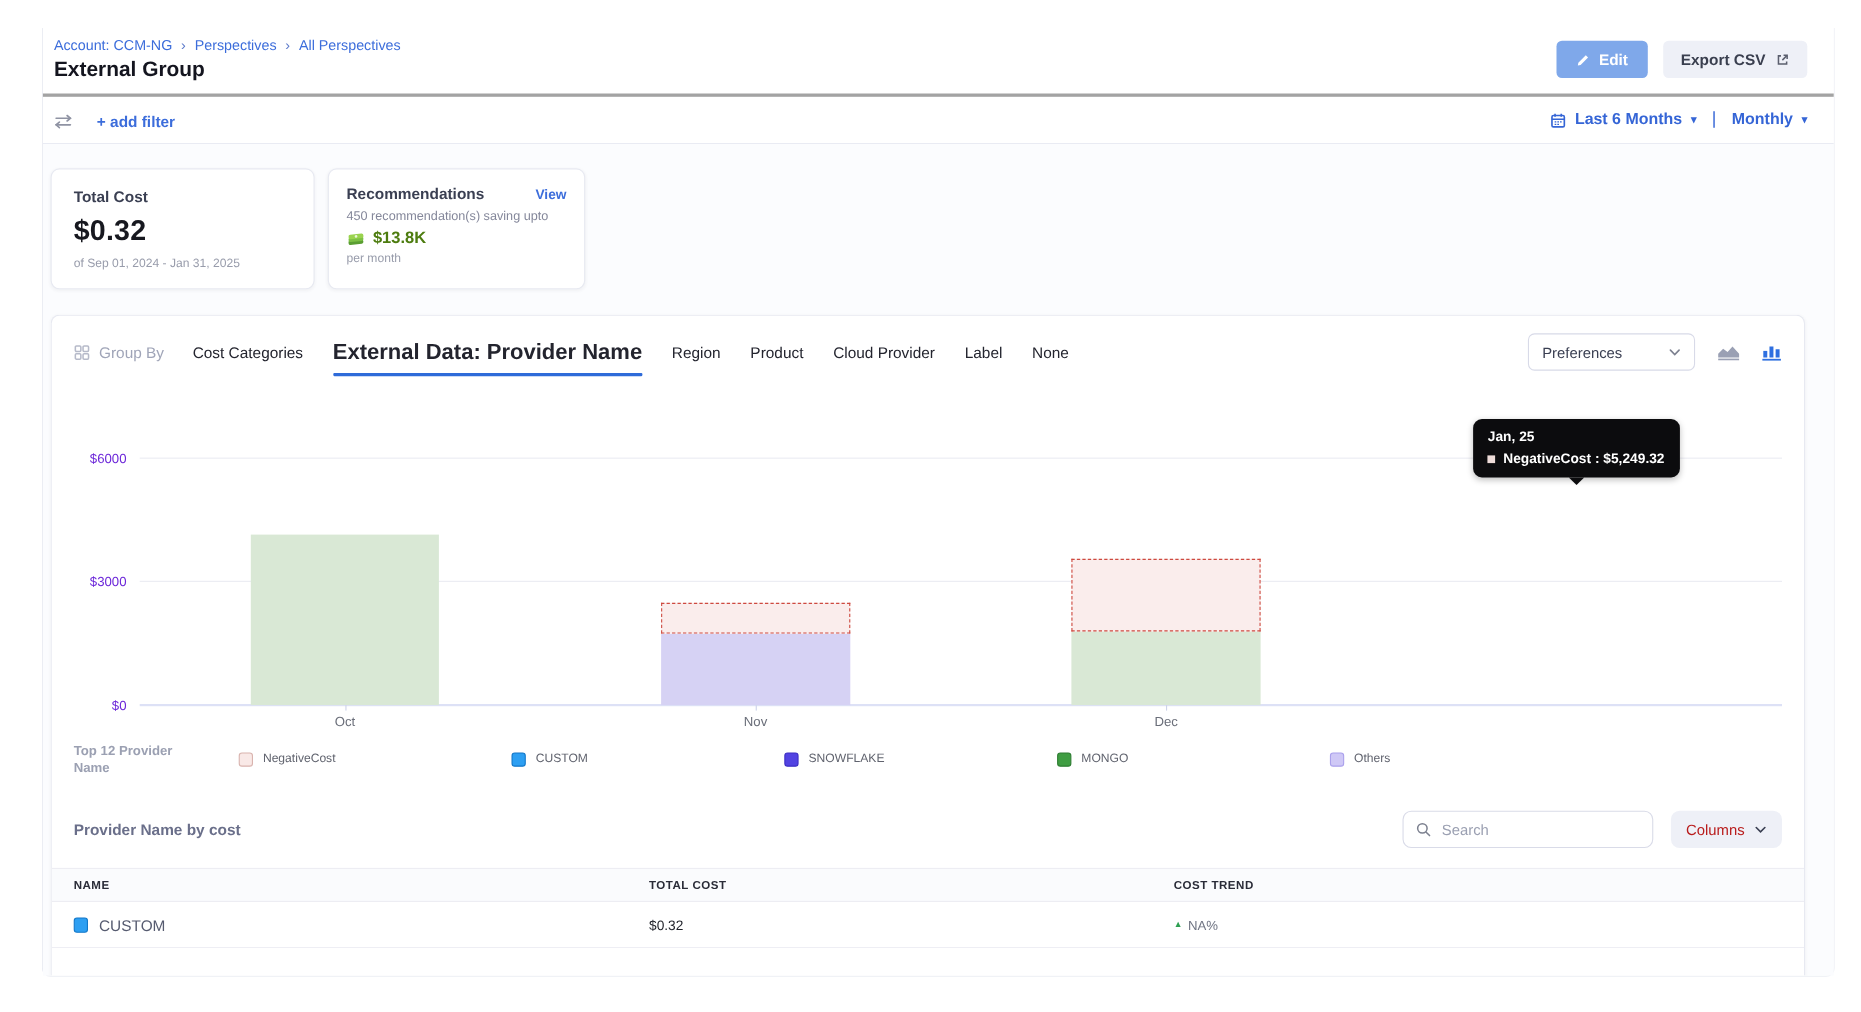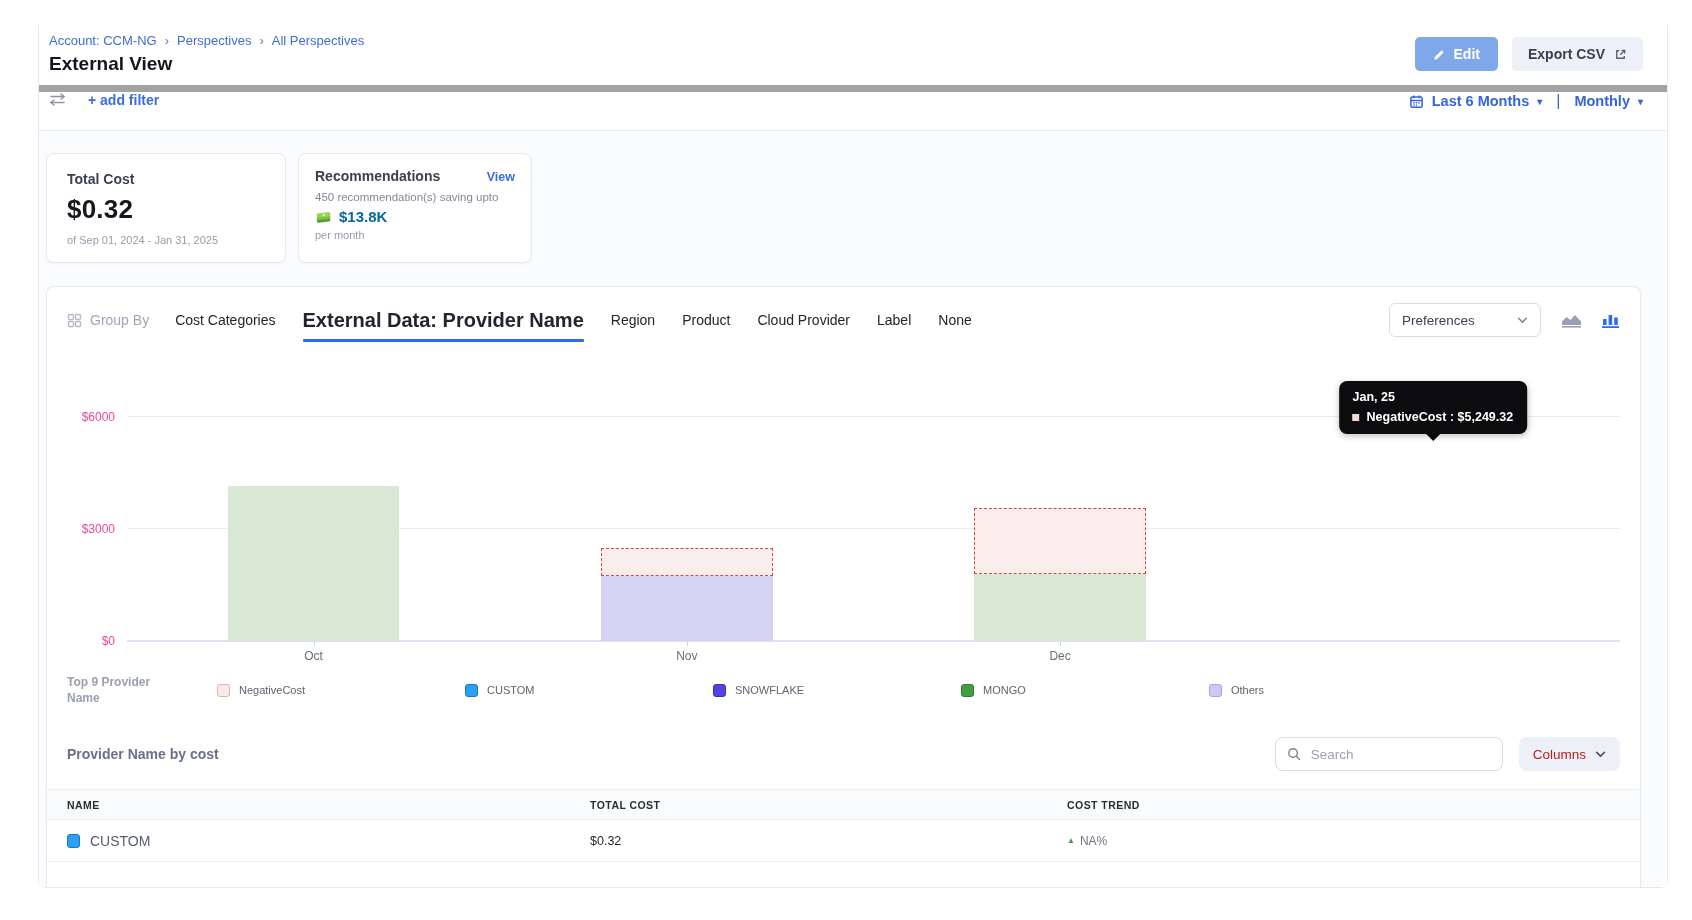--- a/index.html
+++ b/index.html
@@ -24,22 +24,22 @@
   .btn-edit {
     background:#7fa8ea; color:#fff; font-size:14px; font-weight:700;
     padding:9px 18px; border-radius:5px; display:flex; align-items:center; gap:8px;
   }
   .btn-export {
     background:#eef0f7; color:#3a3f4f; font-size:14px; font-weight:700;
     padding:9px 16px; border-radius:5px; display:flex; align-items:center; gap:9px;
   }
   
   .filterbar {
-    height:46px; flex:0 0 46px; border-top:7px solid #a3a3a3; border-bottom:1px solid #e9ebf3;
-    display:flex; align-items:flex-start; padding:0 24px 0 10px; background:#fff;
+    height:46px; flex:0 0 46px; border-top:3px solid #a3a3a3; border-bottom:1px solid #e9ebf3;
+    display:flex; align-items:flex-end; padding:0 24px 12px 10px; background:#fff;
   }
   .icon-btn { display:inline-flex; align-items:center; color:#8f93a3; }
   .add-filter { margin-left:22px; color:#3c6ddb; font-size:14px; font-weight:700; }
   .timecontrols { margin-left:auto; display:flex; align-items:center; gap:8px; color:#3565d6; font-weight:700; font-size:14.5px; }
   .timecontrols .caret { font-size:10px; margin-left:2px; }
   .timecontrols .pipe { font-weight:400; color:#3565d6; margin:0 6px; font-size:16px; }
   .tc-btn { display:flex; align-items:center; gap:6px; color:#3565d6; font-weight:700; font-size:14.5px; }
   
   .content { flex:1; background:#fbfcfe; padding:22px 0 0 7px; display:flex; flex-direction:column; overflow:hidden; }
   .cards-row { display:flex; gap:12px; margin-bottom:23px; flex:0 0 auto; }
@@ -49,21 +49,21 @@
   }
   .card-total { width:240px; height:110px; padding:17px 20px; }
   .card-label { font-size:14px; font-weight:700; color:#3a3f52; }
   .card-value { font-size:26px; font-weight:700; color:#17181f; margin-top:7px; letter-spacing:.2px; }
   .card-period { font-size:11px; color:#989cab; margin-top:9px; }
   .card-reco { width:234px; height:110px; padding:14px 16px; }
   .reco-head { display:flex; justify-content:space-between; align-items:baseline; }
   .view-link { color:#3c6ddb; font-size:12.5px; font-weight:700; }
   .reco-line1 { font-size:11.5px; color:#84879a; margin-top:7px; }
   .reco-amount-row { display:flex; align-items:center; gap:7px; margin-top:5px; }
-  .reco-amount { font-size:15px; font-weight:700; color:#0369a1; }
+  .reco-amount { font-size:15px; font-weight:700; color:#4d7c0f; }
   .reco-line2 { font-size:11px; color:#989cab; margin-top:4px; }
   
   .panel {
     background:#fff; border:1px solid #e7e9f1; border-bottom:none; border-radius:8px 8px 0 0;
     margin-right:26px; flex:1; display:flex; flex-direction:column; overflow:hidden;
     box-shadow:0 1px 3px rgba(35,38,59,.04);
   }
   .grouprow { display:flex; align-items:center; padding:16px 20px 8px 20px; flex:0 0 58px; }
   .groupby { display:flex; align-items:center; gap:8px; color:#a0a5b8; font-size:14px; margin-right:26px; }
   .tabs { display:flex; align-items:center; gap:27px; }
@@ -74,21 +74,21 @@
   .pref-select {
     width:152px; height:34px; border:1px solid #d8dae8; border-radius:6px; background:#fff;
     display:flex; align-items:center; justify-content:space-between; padding:0 12px;
     font-size:13.5px; color:#3a3f52;
   }
   
   .chart-wrap { position:relative; height:322px; margin:0 20px; flex:0 0 322px; }
   .plot { position:absolute; left:60px; right:0; top:0; bottom:26px; }
   .gridline { position:absolute; left:0; right:0; height:1px; background:#eaebf2; }
   .axisline { position:absolute; left:0; right:0; bottom:-1px; height:2px; background:#dde1f6; }
-  .ytick { position:absolute; left:0; width:48px; text-align:right; font-size:12px; color:#ec4899;margin-top:32px; }
+  .ytick { position:absolute; left:0; width:48px; text-align:right; font-size:12px; color:#6d28d9;margin-top:32px; }
   .slot { position:absolute; top:0; bottom:0; width:25%; }
   .barstack { position:absolute; left:27%; right:27%; top:0; bottom:0; }
   .seg { position:absolute; left:0; right:0; }
   .seg.dashed { border:1.5px dashed #ce4a40; }
   .xtickmark { position:absolute; top:100%; left:50%; width:1px; height:5px; background:#cdd3ea; }
   .xlabel { position:absolute; top:calc(100% + 8px); left:0; right:0; text-align:center; font-size:12px; color:#6a6e79; }
   .tooltip {
     position:absolute; transform:translateX(-50%); background:#0c0c0e; color:#fff;
     border-radius:8px; padding:9px 14px 10px 13px; font-size:12.5px; white-space:nowrap; z-index:6;
     box-shadow:0 2px 6px rgba(0,0,0,.25);
@@ -137,21 +137,21 @@
 
   <div class="header">
     <div>
       <div class="breadcrumb">
           <span class="bc-item">Account: CCM-NG</span>
           <span class="bc-sep">›</span>
           <span class="bc-item">Perspectives</span>
           <span class="bc-sep">›</span>
           <span class="bc-item">All Perspectives</span>
         </div>
-      <h1 class="page-title">External View</h1>
+      <h1 class="page-title">External Group</h1>
     </div>
     <div class="header-actions">
       <button class="btn-edit">
         <span class="icon-btn">
           <svg width="13" height="13" viewBox="0 0 14 14">
               <path d="M2 9.8 9.3 2.5l2.2 2.2L4.2 12l-2.7.5.5-2.7z" fill="#fff"></path>
             </svg>
         </span>
         <span>Edit</span>
       </button>
@@ -315,21 +315,21 @@
                 <div class="seg" style="bottom: 0px; height: 66.8267px; background: rgb(217, 232, 213);"></div>
                 <div class="seg dashed" style="bottom: 66.8267px; height: 66.4533px; background: rgb(250, 237, 236); border-color: rgb(206, 74, 64);"></div>
               </div>
               <div class="xtickmark"></div>
               <div class="xlabel">Dec</div>
             </div>
           </div>
         </div>
 
       <div class="legendrow">
-        <div class="legend-title">Top 9 Provider Name</div>
+        <div class="legend-title">Top 12 Provider Name</div>
 
       <div class="legend-item">
             <span class="chip" style="background: rgb(249, 233, 231); border-color: rgb(217, 179, 174);"></span>
             <span class="legend-label">NegativeCost</span>
           </div>
           <div class="legend-item">
             <span class="chip" style="background: rgb(45, 159, 242); border-color: rgb(18, 119, 200);"></span>
             <span class="legend-label">CUSTOM</span>
           </div>
           <div class="legend-item">

